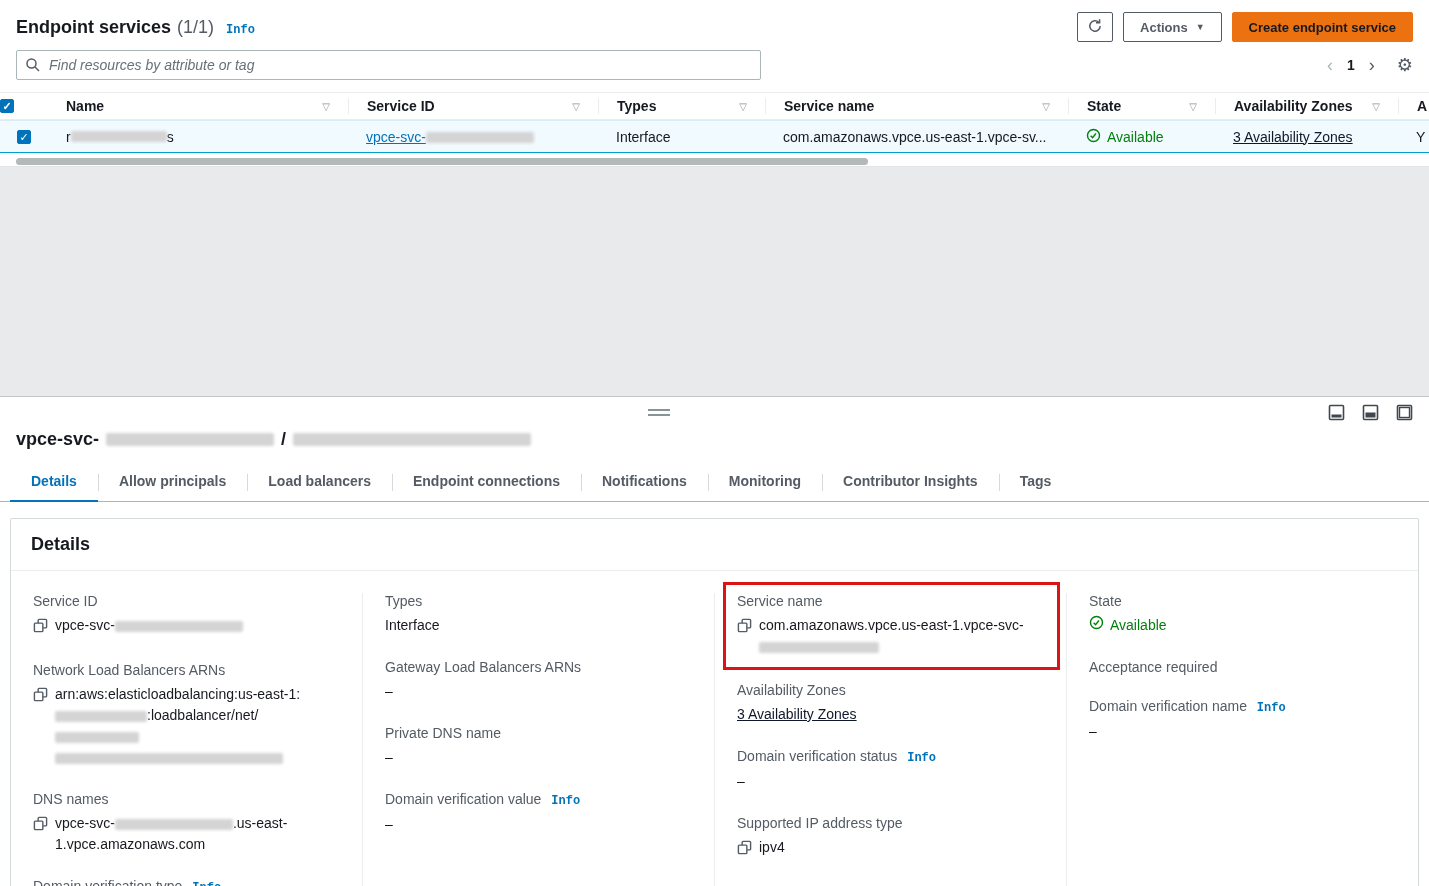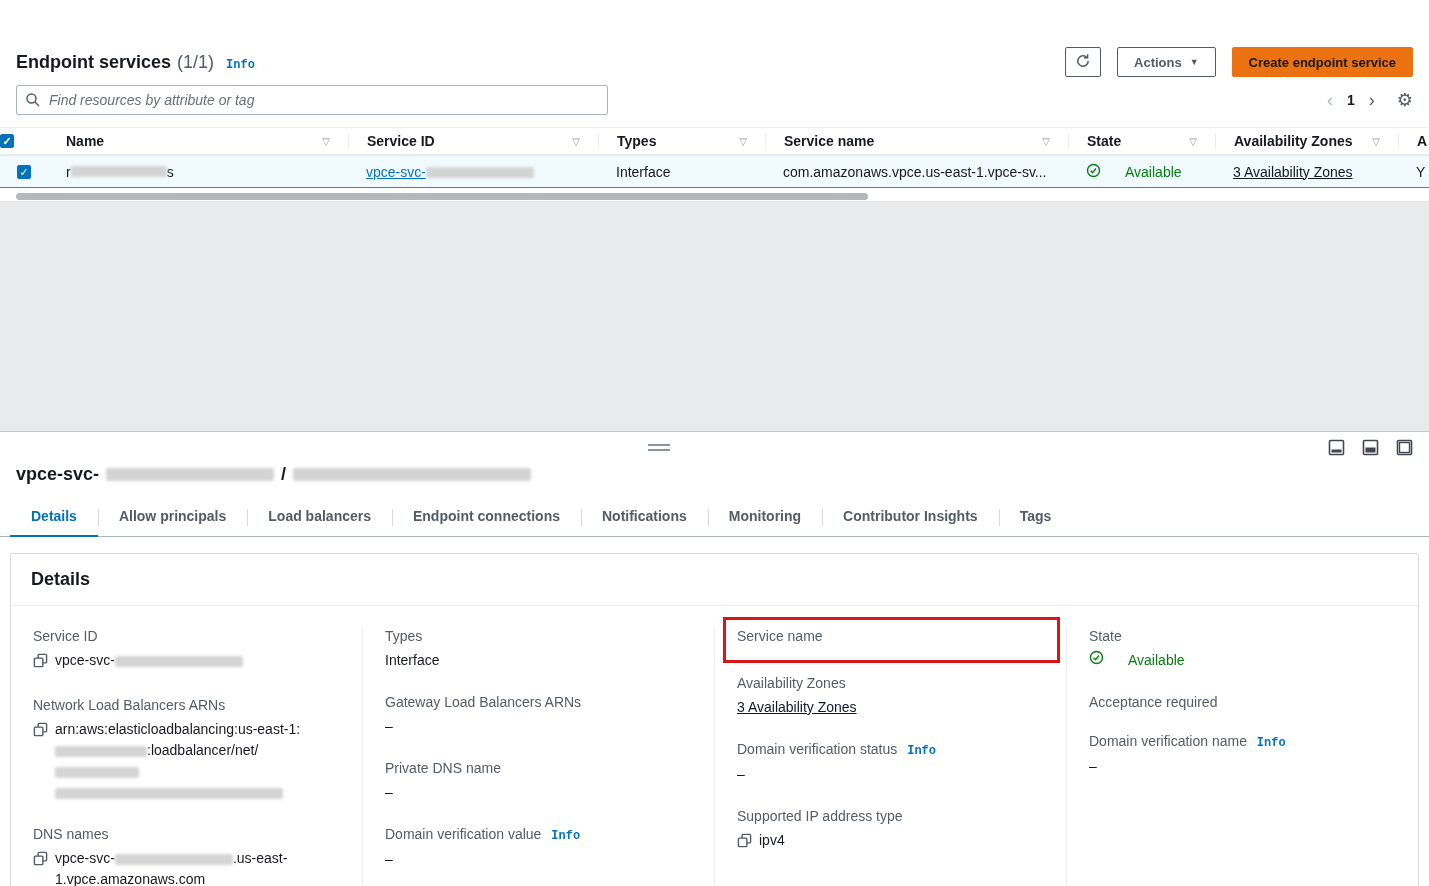--- a/index.html
+++ b/index.html
@@ -1,33 +1,33 @@
 <!DOCTYPE html>
 <html><head>
 <meta charset="utf-8">
 <style>
   * { box-sizing: border-box; margin: 0; padding: 0; }
   body { font-family: "Liberation Sans", sans-serif; background: #fff; }
   .app { position: relative; width: 1429px; height: 886px; overflow: hidden; background: #fff; color: #16191f; font-size: 14px; }
 
   
-  .top-pane { background: #fff; margin-top: 35px; }
+  .top-pane { background: #fff; }
   .page-header { display: flex; align-items: center; justify-content: space-between; padding: 12px 16px 0 16px; }
   .page-title { font-size: 18px; font-weight: 700; color: #16191f; display: flex; align-items: baseline; gap: 6px; }
   .page-title .count { font-weight: 400; color: #545b64; }
   .info-link { color: #0073bb; font-size: 12px; font-weight: 700; margin-left: 6px; cursor: pointer; text-decoration: none; font-family: Liberation Mono, monospace; }
-  .header-actions { display: flex; gap: 16px; align-items: center; }
+  .header-actions { display: flex; gap: 10px; align-items: center; }
   .btn { height: 30px; border: 1px solid #545b64; background: #fff; border-radius: 2px; font-family: inherit;
          font-size: 13px; font-weight: 700; color: #545b64; padding: 0 16px; display: inline-flex; align-items: center; gap: 8px; cursor: pointer; }
   .btn.icon-btn { width: 36px; justify-content: center; padding: 0; }
   .btn.primary { background: #ec7211; border-color: #ec7211; color: #16191f; }
   .caret { font-size: 9px; color: #545b64; }
 
   .filter-row { display: flex; align-items: center; justify-content: space-between; padding: 8px 16px 0 16px; }
-  .search-box { position: relative; width: 592px; }
+  .search-box { position: relative; width: 745px; }
   .search-box input { width: 100%; height: 30px; border: 1px solid #aab7b8; border-radius: 2px; padding: 0 10px 0 32px;
                       font-family: inherit; font-size: 14px; font-style: italic; color: #16191f; }
   .search-box input::placeholder { color: #687078; font-style: italic; }
   .search-icon { position: absolute; left: 9px; top: 7px; }
   .paging { display: flex; align-items: center; gap: 14px; }
   .pg-prev { color: #aab7b8; font-size: 18px; cursor: default; }
   .pg-next { color: #545b64; font-size: 18px; cursor: pointer; }
   .pg-num { color: #16191f; font-weight: 700; font-size: 14px; cursor: pointer; }
   .gear { color: #545b64; font-size: 18px; margin-left: 8px; cursor: pointer; }
 
@@ -39,21 +39,21 @@
   .c0 { width: 48px; justify-content: center; padding: 0; }
   .c1 { width: 300px; } .c2 { width: 250px; } .c3 { width: 167px; } .c4 { width: 303px; }
   .c5 { width: 147px; } .c6 { width: 183px; } .c7 { width: 62px; }
   .th-row .td { font-weight: 700; color: #16191f; justify-content: space-between; }
   .th-row .c2, .th-row .c3, .th-row .c4, .th-row .c5, .th-row .c6, .th-row .c7 { border-left: 1px solid #eaeded; }
   .sort { color: #879596; font-size: 10px; font-weight: 400; margin-left: 8px; }
   .data-row { height: 33px; align-items: center; background: #f1faff; border-bottom: 1px solid #00a1c9; border-top: 1px solid #d7eef7; }
   .cb { width: 14px; height: 14px; background: #0073bb; border: 1px solid #0073bb; border-radius: 2px; color: #fff;
         font-size: 11px; line-height: 13px; text-align: center; cursor: pointer; }
   .link { color: #0073bb; text-decoration: underline; cursor: pointer; }
-  .state-ok { color: #037f0c; display: inline-flex; align-items: center; gap: 24px; }
+  .state-ok { color: #037f0c; display: inline-flex; align-items: center; gap: 6px; }
   .az-link { color: #0f172a; text-decoration: underline; cursor: pointer; }
   .redact { display: inline-block; height: 11px; background: #d4d4d4; border-radius: 2px; vertical-align: middle; filter: blur(1.5px); }
   .hscroll { position: relative; height: 8px; margin: 5px 16px 0 16px; }
   .hscroll .thumb { position: absolute; left: 0; top: 0; height: 7px; width: 852px; background: #b3b8b8; border-radius: 4px; cursor: pointer; }
 
   .gray-gap { height: 230px; background: #e9eaeb; border-top: 1px solid #e3e5e5; }
 
   
   .split-panel { background: #fff; border-top: 1px solid #c1c7c7; }
   .split-header { position: relative; height: 30px; }
@@ -340,20 +340,32 @@
             </div>
             <div class="fvalue">
                 <span class="vtext">–</span>
               </div>
           </div>
         </div>
 
         <div class="colm">
           <div class="field highlighted">
             <div class="flabel">Service name</div>
+            <div class="fvalue">
+              <span class="copy-icon">
+                <svg width="15" height="15" viewBox="0 0 16 16">
+                    <rect x="5.5" y="1.5" width="9" height="9" rx="1" fill="none" stroke="#545b64" stroke-width="1.5"></rect>
+                    <rect x="1.5" y="5.5" width="9" height="9" rx="1" fill="#fff" stroke="#545b64" stroke-width="1.5"></rect>
+                  </svg>
+              </span>
+              <span class="vtext">
+                <span>com.amazonaws.vpce.us-east-1.vpce-svc-</span>
+                <span class="redact" style="width:120px"></span>
+              </span>
+            </div>
           </div>
           <div class="field">
             <div class="flabel">Availability Zones</div>
             <div class="fvalue">
               <span class="vtext az-link">3 Availability Zones</span>
             </div>
           </div>
           <div class="field">
             <div class="flabel">
               <span>Domain verification status</span>

